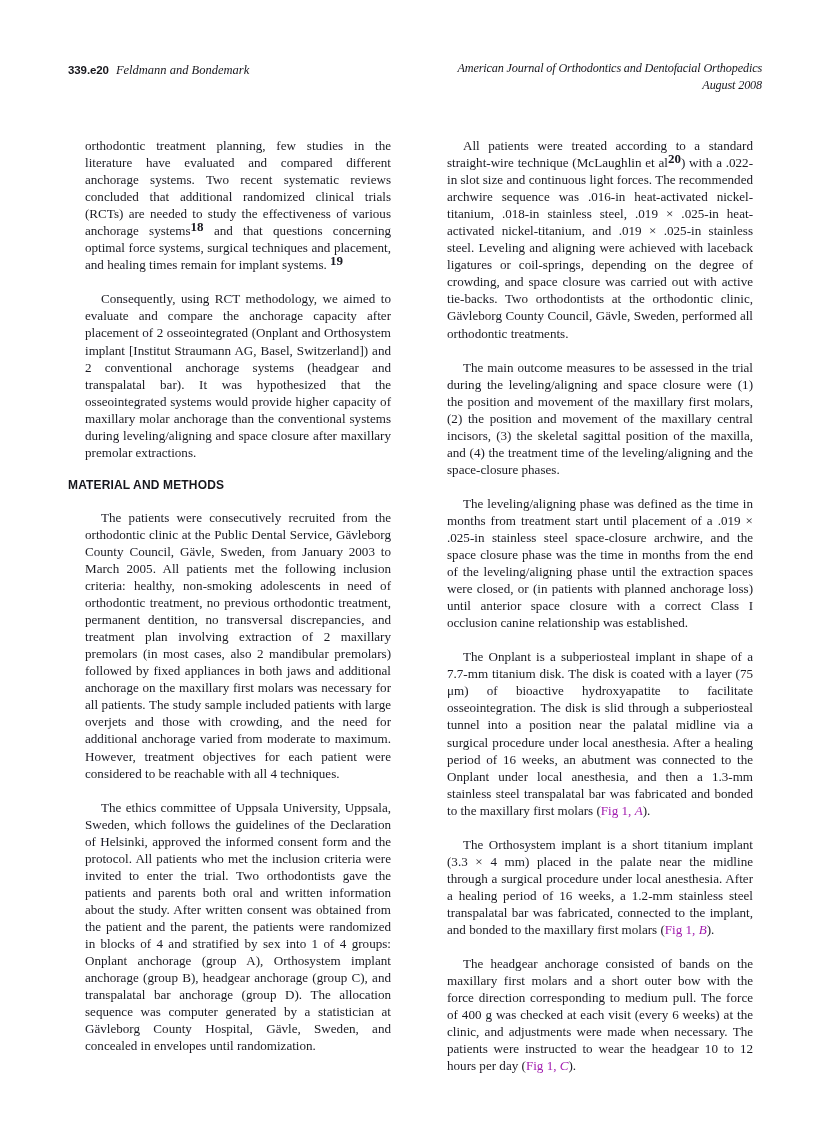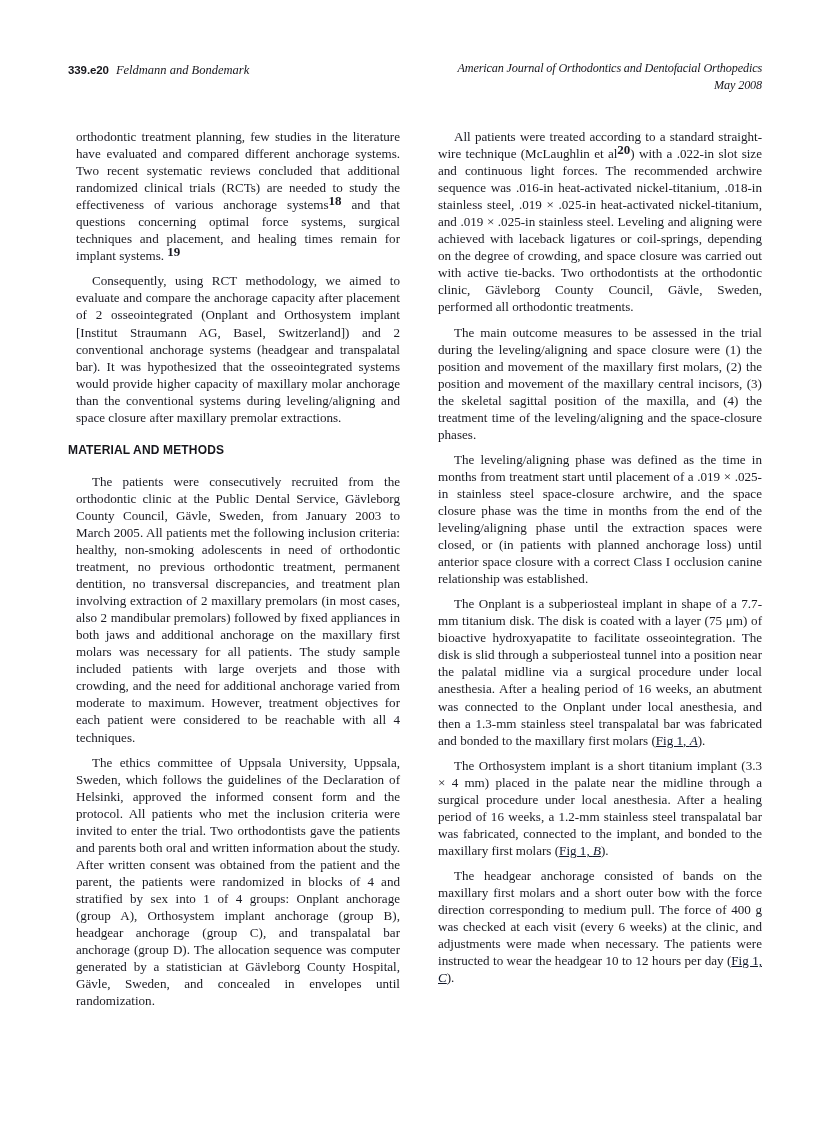--- a/index.html
+++ b/index.html
@@ -72,21 +72,21 @@
     width: 702px;
     display: flex;
     gap: 22px;
   }
   .col {
     width: 340px;
     flex: 0 0 340px;
   }
 
   p.para {
-    margin: 8px;
+    margin: 17px;
     font-size: 13.1px;
     line-height: 17.05px;
     text-align: justify;
     text-justify: inter-word;
     text-indent: 16px;
     color: #1a1a22;
     hyphens: none;
     -webkit-hyphens: none;
   }
   p.para.noindent {
@@ -107,39 +107,38 @@
   }
 
   sup.ref {
     font-size: 13px;
     vertical-align: 4.2px;
     line-height: 0;
     font-weight: bold;
   }
 
   .figref {
-    color: #0f172a;
-    text-decoration: underline;
+    color: #a21caf;
   }
   .figref i {
     font-style: italic;
   }
 </style>
 </head>
 <body>
 
 <div class="page">
 
   <div class="running-head">
     <div class="rh-left">
       <span class="rh-folio">339.e20</span><span class="rh-authors">Feldmann and Bondemark</span>
     </div>
     <div class="rh-right">
       <div>American Journal of Orthodontics and Dentofacial Orthopedics</div>
-      <div>May 2008</div>
+      <div>August 2008</div>
     </div>
   </div>
 
   <div class="columns">
 
     <div class="col">
 
       <p class="para noindent"><span>orthodontic treatment planning, few studies in the literature have evaluated and compared different anchorage systems. Two recent systematic reviews concluded that additional randomized clinical trials (RCTs) are needed to study the effectiveness of various anchorage systems</span><sup class="ref">18</sup><span> and that questions concerning optimal force systems, surgical techniques and placement, and healing times remain for implant systems.</span> <sup class="ref">19</sup></p>
 
       <p class="para last-flush"><span>Consequently, using RCT methodology, we aimed to evaluate and compare the anchorage capacity after placement of 2 osseointegrated (Onplant and Orthosystem implant [Institut Straumann AG, Basel, Switzerland]) and 2 conventional anchorage systems (headgear and transpalatal bar). It was hypothesized that the osseointegrated systems would provide higher capacity of maxillary molar anchorage than the conventional systems during leveling/aligning and space closure after maxillary premolar extractions.</span></p>

